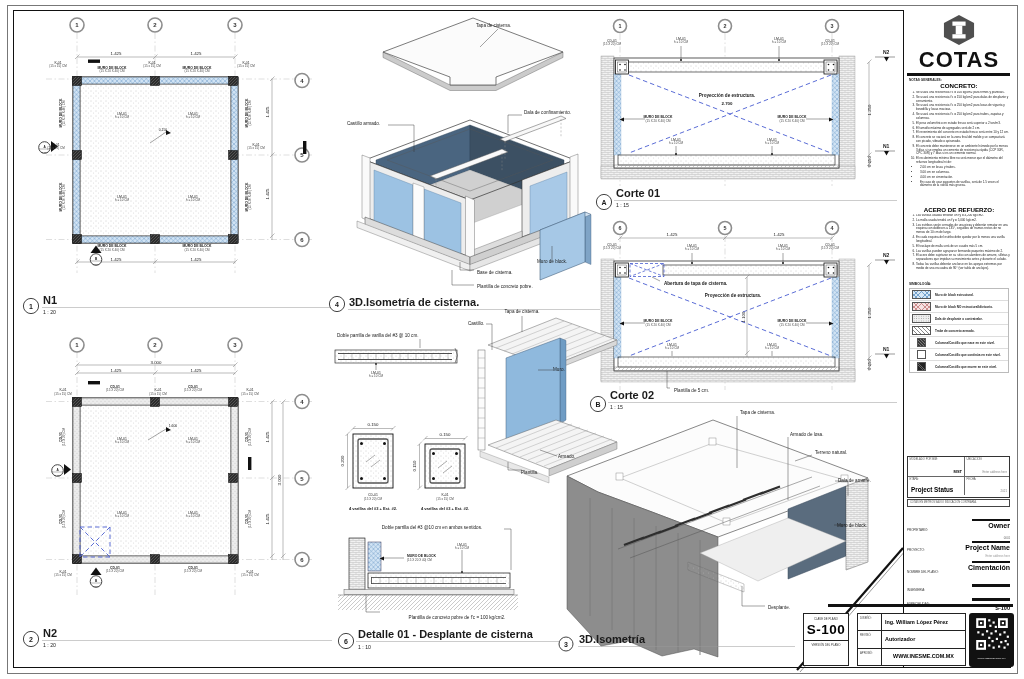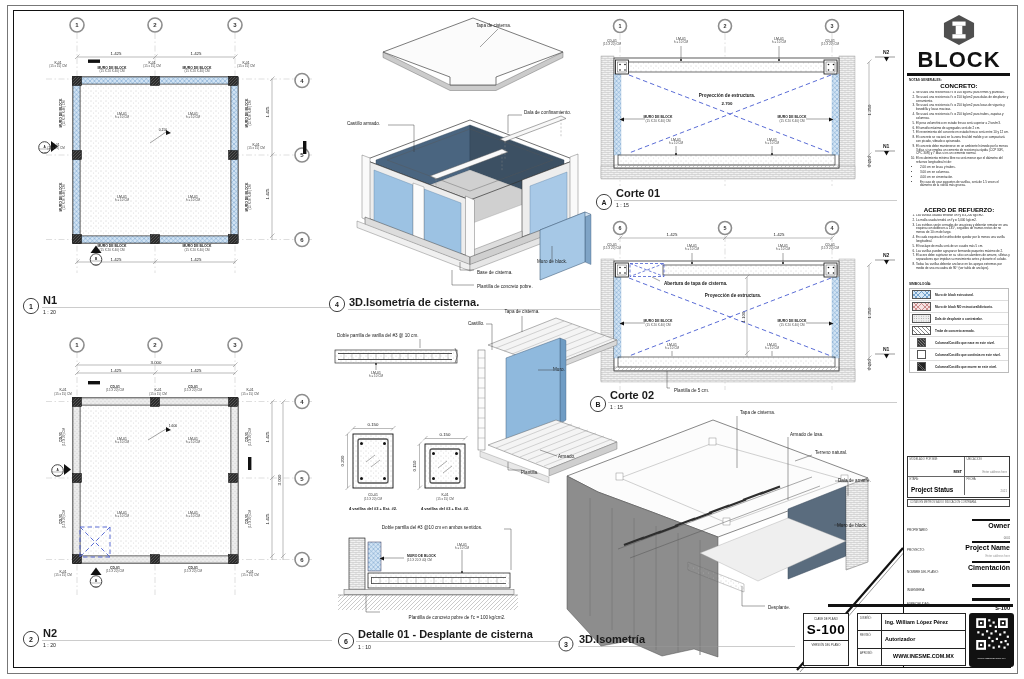--- a/index.html
+++ b/index.html
@@ -656,21 +656,21 @@
 </svg>
 
 <div class="sidebar">
   <div class="logo">
     <svg viewBox="0 0 40 34">
           <polygon points="20,1 36,9.5 36,24.5 20,33 4,24.5 4,9.5" fill="#4f4f4f"></polygon>
           <rect x="13" y="8" width="14" height="4.5" fill="#fff"></rect>
           <rect x="16.5" y="12.5" width="7" height="9" fill="#fff"></rect>
           <rect x="13" y="21.5" width="14" height="4.5" fill="#fff"></rect>
         </svg>
-    <div class="brand">BLOCK</div>
+    <div class="brand">COTAS</div>
   </div>
   <div class="hbar"></div>
   <div class="ngen">NOTAS GENERALES:</div>
   <div class="ct" style="top:72px">CONCRETO:</div>
   <ol class="nlist" style="top:81px;height:112px;overflow:hidden">
     <li>Se usará una resistencia f'c = 100 kg/cm2 para firmes y plantillas.</li>
     <li>Se usará una resistencia f'c = 150 kg/cm2 para dalas de desplante y cerramiento.</li>
     <li>Se usará una resistencia f'c = 250 kg/cm2 para losas de vigueta y bovedilla y losas macizas.</li>
     <li>Se usará una resistencia f'c = 250 kg/cm2 para trabes, zapatas y columnas.</li>
     <li>El peso volumétrico en estado fresco será superior a 2 ton/m3.</li>

